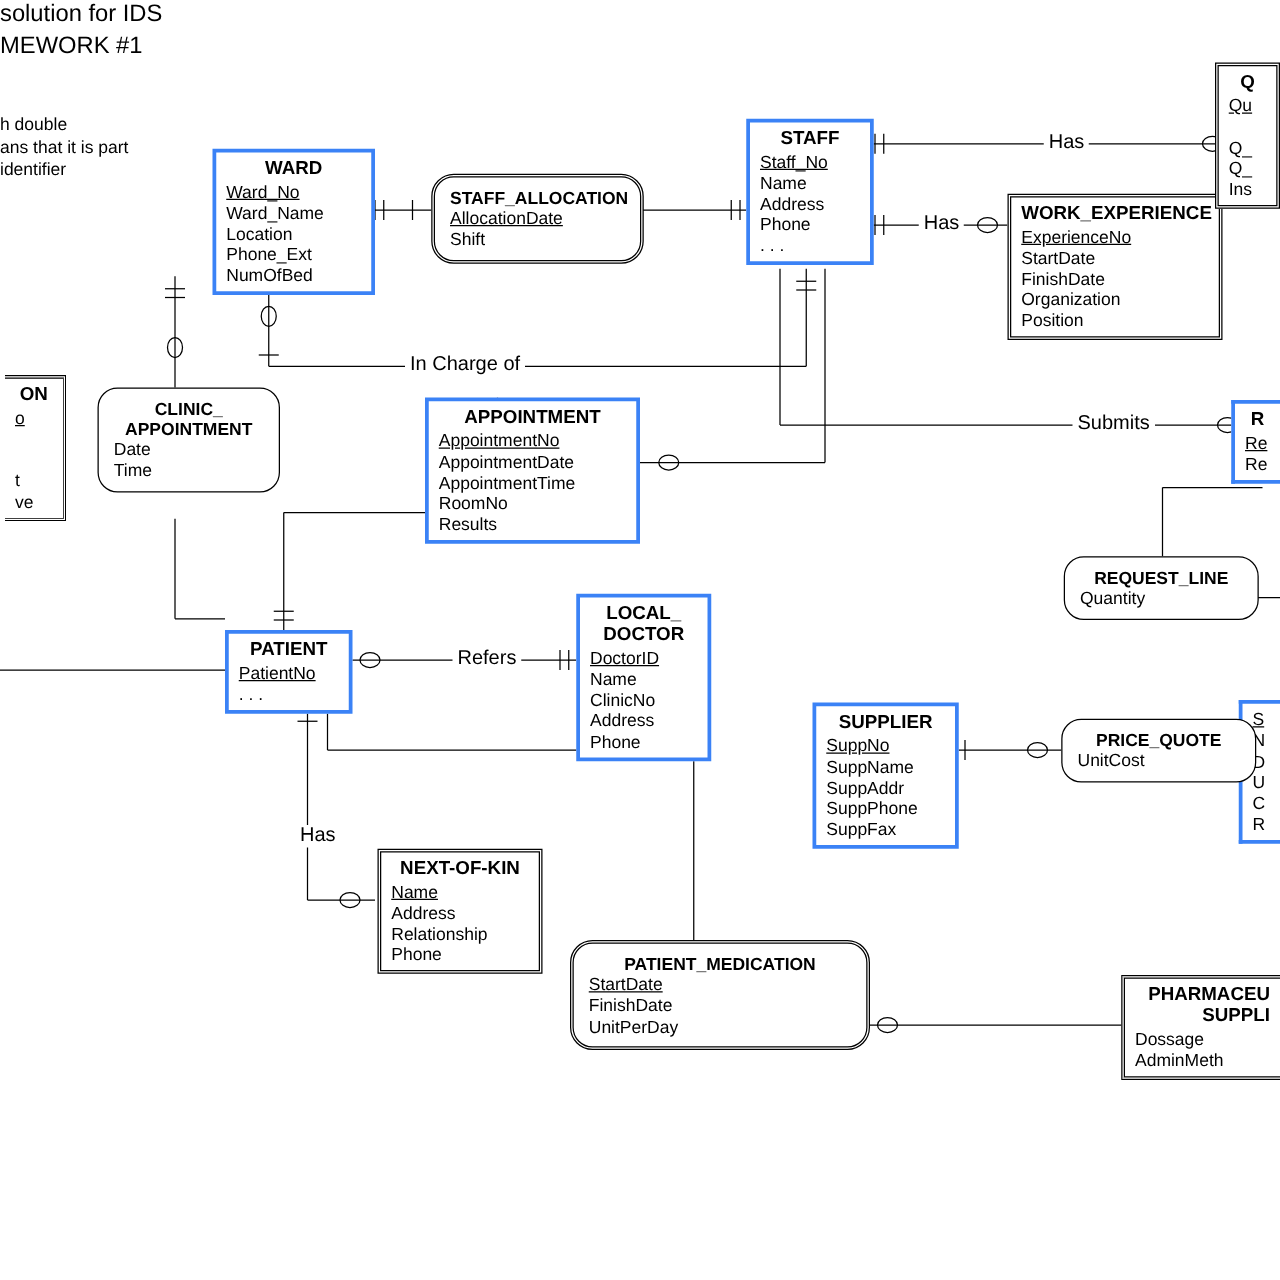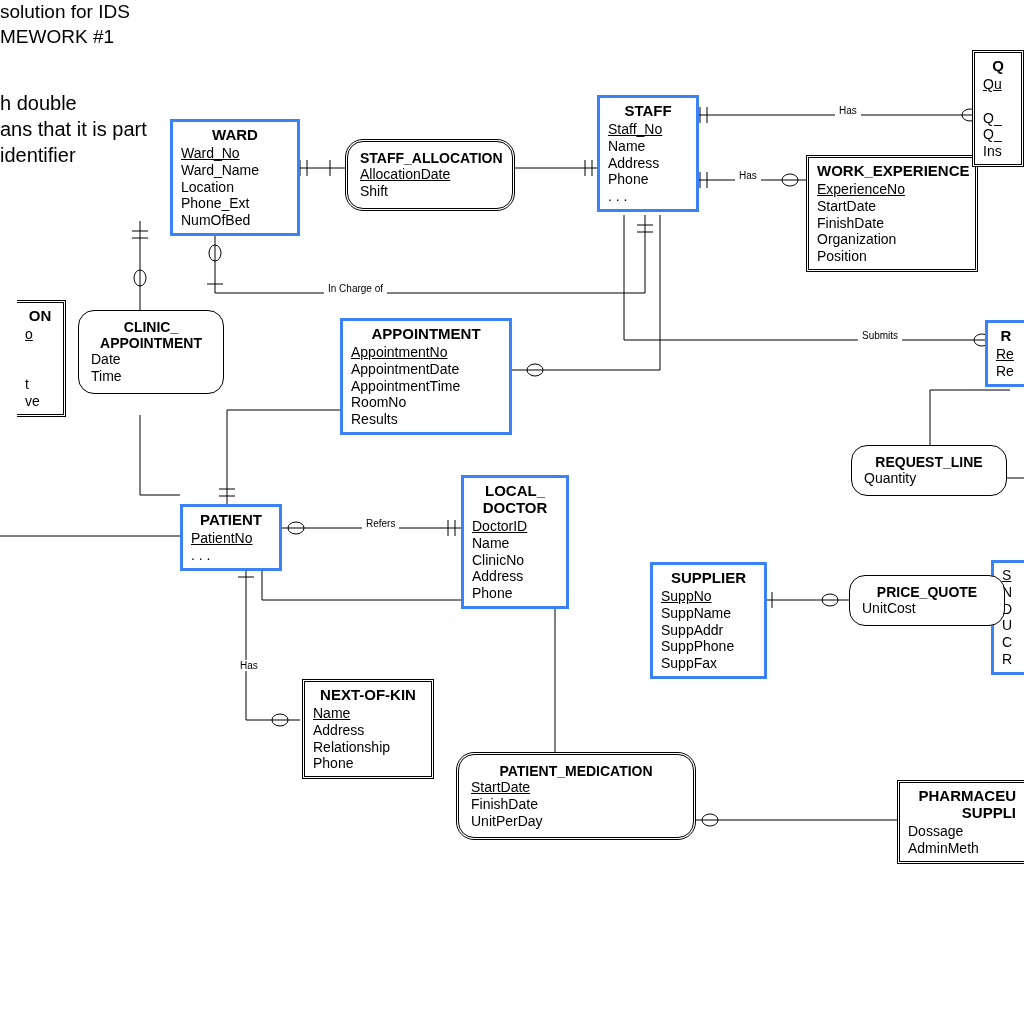--- a/index.html
+++ b/index.html
@@ -7,23 +7,23 @@
   .entity{position:absolute;border:3px solid #3b82f6;background:#fff;padding:4px 8px}
   .entity.weak{border:3px double #000}
   .entity .title{font-weight:bold;text-align:center;margin-bottom:2px;font-size:15px}
   .entity .attr{line-height:1.2}
   .entity .attr.key{text-decoration:underline}
   .rel{position:absolute;border:1px solid #000;border-radius:16px;background:#fff;padding:8px 12px}
   .rel.weak{border:3px double #000;border-radius:18px}
   .rel .title{font-weight:bold;text-align:center}
   .rel .attr{line-height:1.2}
   .rel .attr.key{text-decoration:underline}
-  .label{position:absolute;background:#fff;padding:0 4px;font-size:10px}
+  .label{position:absolute;background:#fff;padding:0 4px;font-size:16px}
   .header{position:absolute;top:0;left:0;font-size:19px;line-height:1.3}
-  .note-top{position:absolute;top:90px;left:0;font-size:20px;line-height:1.3}
+  .note-top{position:absolute;top:90px;left:0;font-size:14px;line-height:1.3}
   .footer{position:absolute;bottom:16px;left:0;font-size:14px;line-height:1.3}
   svg{position:absolute;top:0;left:0;width:1024px;height:1024px;pointer-events:none}
   svg line{stroke:#000;stroke-width:1}
   svg .tick{stroke:#000;stroke-width:1}
 </style>
 </head>
 <body>
 <div class="canvas">
 
 <div class="header">
@@ -152,21 +152,21 @@
 
 <div class="entity weak" style="right:0;top:50px;width:30px">
   <div class="title">Q</div>
   <div class="attr key">Qu</div>
   <div class="attr">&nbsp;</div>
   <div class="attr">Q_</div>
   <div class="attr">Q_</div>
   <div class="attr">Ins</div>
 </div>
 
-<div class="entity weak" style="left:17px;top:300px;width:30px;border-left:none">
+<div class="entity weak" style="left:4px;top:300px;width:30px;border-left:none">
   <div class="title">ON</div>
   <div class="attr key">o</div>
   <div class="attr">&nbsp;</div>
   <div class="attr">&nbsp;</div>
   <div class="attr">t</div>
   <div class="attr">ve</div>
 </div>
 
 <div class="entity" style="left:340px;top:318px;width:150px">
   <div class="title">APPOINTMENT</div>

